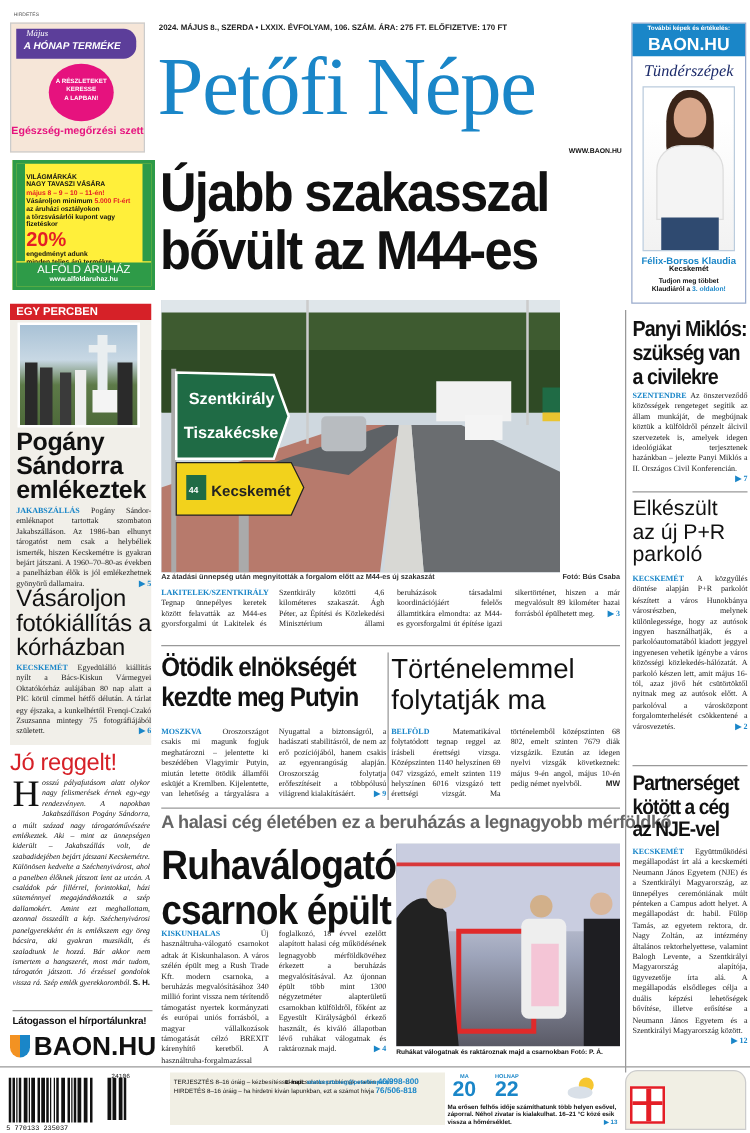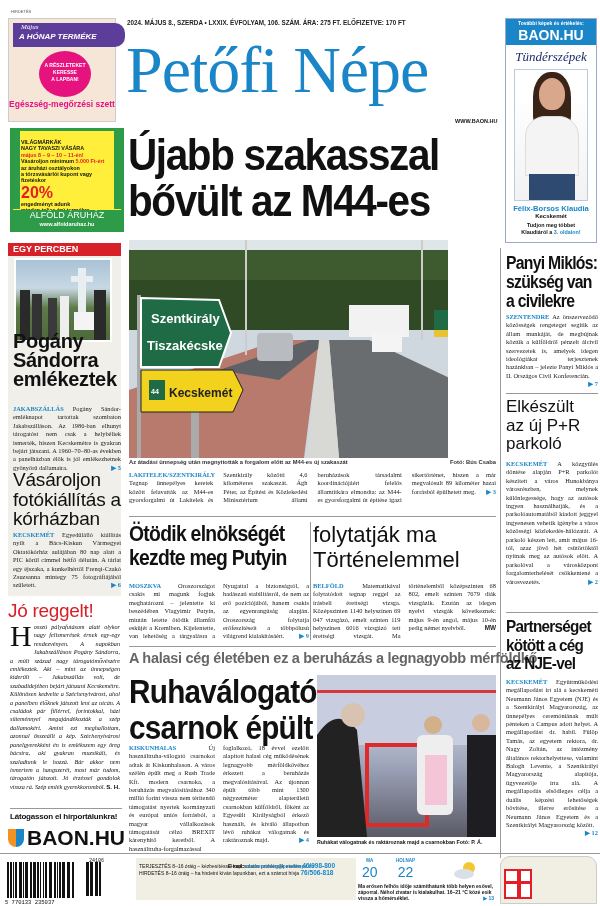--- a/index.html
+++ b/index.html
@@ -3,21 +3,21 @@
 <meta charset="utf-8">
 <style>
 *{box-sizing:border-box;margin:0;padding:0}
 body{width:600px;height:906px;background:#fff;font-family:"Liberation Sans",sans-serif;position:relative;overflow:hidden;color:#111}
 .abs{position:absolute}
 .kicker{color:#1a86c8;font-weight:bold;text-transform:uppercase}
 .arrow{color:#1a86c8;font-weight:bold;float:right}
 .body-txt{font-family:"Liberation Serif",serif;font-size:6.4px;line-height:8.4px;text-align:justify;color:#222}
 
 #ad1{left:8px;top:18px;width:108px;height:104px;background:#f6e6d8;border:1px solid #ccc}
-#ad1 .ribbon{position:absolute;left:4px;top:4px;width:112px;height:24px;background:#5c3e9a;color:#fff;border-radius:0 10px 10px 0}
+#ad1 .ribbon{position:absolute;left:4px;top:4px;width:96px;height:24px;background:#5c3e9a;color:#fff;border-radius:0 10px 10px 0}
 #ad1 .ribbon .m{font-family:"Liberation Serif",serif;font-style:italic;font-size:7px;padding-left:8px;line-height:9px}
 #ad1 .ribbon .t{font-weight:bold;font-size:8px;padding-left:6px;line-height:10px;font-style:italic}
 #ad1 .sticker{position:absolute;left:30px;top:32px;width:52px;height:46px;border-radius:50%;background:#e6127e;color:#fff;font-size:5px;font-weight:bold;text-align:center;padding-top:11px;line-height:7px}
 #ad1 .prod{position:absolute;left:0;top:80px;width:106px;text-align:center;color:#e6127e;font-weight:bold;font-size:8.5px;line-height:10px}
 #ad1 .tiny{position:absolute;left:2px;top:-10px;font-size:4px;color:#555}
 
 #dateline{left:127px;top:19px;font-size:6.3px;font-weight:bold;color:#222;white-space:nowrap}
 #masthead{left:126px;top:30px;font-family:"Liberation Serif",serif;font-size:66px;color:#1a86c8;letter-spacing:-1px;line-height:80px;white-space:nowrap}
 #www{left:455px;top:118px;font-size:5.5px;font-weight:bold}
 
@@ -48,21 +48,21 @@
 #ad3 .side{position:absolute;top:0;bottom:20px;width:7px;background:#2e9b48}
 #ad3 .c{position:absolute;left:8px;right:8px;top:8px;text-align:left;font-size:5.4px;font-weight:bold;line-height:6.4px}
 #ad3 .red{color:#e41e26}
 #ad3 .pct{font-size:16px;line-height:17px;color:#e41e26}
 #ad3 .foot{position:absolute;left:0;right:0;bottom:0;height:19px;background:#2e9b48;color:#fff;text-align:center}
 #ad3 .foot .n{font-size:9px;font-weight:normal;line-height:11px}
 #ad3 .foot .w{font-size:5.5px;font-weight:bold;line-height:7px}
 #egy{left:8px;top:243px;width:113px;height:13px;background:#d62128;color:#fff;font-weight:bold;font-size:9px;padding-left:5px;line-height:13px}
 #leftbg{left:8px;top:256px;width:113px;height:340px;background:#f1efe9}
 #egy-photo{left:14px;top:258px;width:98px;height:84px;border:2px solid #fff;background:linear-gradient(180deg,#a9c2d6 0%,#c8d8e4 35%,#5d7a48 60%,#4e6a3a 100%);overflow:hidden}
-#pog-title{left:13px;top:332px;font-size:20px;line-height:19px;font-weight:bold;letter-spacing:-0.3px}
+#pog-title{left:13px;top:345px;font-size:20px;line-height:19px;font-weight:bold;letter-spacing:-0.3px}
 #pog-body{left:13px;top:405px;width:108px}
 #egyed-title{left:13px;top:470px;font-size:19px;line-height:19.5px;letter-spacing:-0.2px}
 #egyed-body{left:13px;top:531px;width:108px}
 #jo{left:8px;top:600px;font-size:19px;color:#d62128;letter-spacing:-0.3px}
 #jo-body{left:10px;top:623px;width:110px;font-family:"Liberation Serif",serif;font-style:italic;font-size:6.2px;line-height:8.4px;text-align:justify}
 #jo-body .drop{float:left;font-size:30px;line-height:26px;margin-right:2px;font-style:normal}
 #jo-sig{font-style:normal;font-weight:bold;float:right;font-family:"Liberation Sans",sans-serif}
 #lat{left:10px;top:812px;font-size:8px;font-weight:bold;white-space:nowrap;letter-spacing:-0.2px}
 #baon{left:8px;top:826px;font-size:21px;font-weight:bold;white-space:nowrap}
 #baon .shield{display:inline-block;width:16px;height:18px;vertical-align:-2px;margin-right:3px;background:linear-gradient(90deg,#f39222 50%,#1a86c8 50%);border-radius:0 0 8px 8px}
@@ -91,21 +91,21 @@
 
 #barcode{left:5px;top:862px;width:100px;height:42px}
 #szerk{left:136px;top:858px;width:220px;height:42px;background:#f1efe4}
 #szerk .t{font-size:8.5px;padding:4px 0 0 3px;white-space:nowrap}
 #szerk .e{position:absolute;left:92px;top:6px;font-size:4.8px;font-weight:bold;white-space:nowrap}
 #szerk .e span{color:#1a86c8}
 #szerk .l{font-size:5px;padding-left:3px;line-height:6.6px;white-space:nowrap;margin-top:5px}
 #szerk .l span{color:#1a86c8;font-weight:bold;font-size:6.5px}
 #weather{left:358px;top:858px;width:136px;height:46px}
 #weather .lbl{font-size:4.5px;color:#1a86c8;font-weight:bold}
-#weather .num{font-size:14px;font-weight:normal;color:#1a86c8;line-height:18px}
+#weather .num{font-size:17px;font-weight:bold;color:#1a86c8;line-height:18px}
 #weather .txt{font-size:5px;font-weight:bold;line-height:5.8px;margin-top:2px}
 #nevnap{left:500px;top:856px;width:97px;height:48px;background:#f1efe4;border-radius:10px 10px 0 0;border:1px solid #ccc}
 #nevnap .txt{position:absolute;right:4px;top:4px;text-align:right;font-weight:bold;font-size:8px;line-height:10px}
 #nevnap .red{color:#d62128}
 #gift{position:absolute;left:3px;top:12px;width:28px;height:30px;background:#fff;border:2px solid #e41e26}
 #gift:before{content:"";position:absolute;left:11px;top:0;width:4px;height:100%;background:#e41e26}
 #gift:after{content:"";position:absolute;left:0;top:10px;width:100%;height:3px;background:#e41e26}
 </style>
 </head>
 <body>
@@ -251,22 +251,22 @@
   <div>Ötödik elnökségét</div>
   <div>kezdte meg Putyin</div>
 </div>
 <div id="put-body" class="abs body-txt">
   <span class="kicker">MOSZKVA</span>
   <span>Oroszországot csakis mi magunk fogjuk meghatározni – jelentette ki beszédében Vlagyimir Putyin, miután letette ötödik államfői esküjét a Kremlben. Kijelentette, van lehetőség a tárgyalásra a Nyugattal a biztonságról, a hadászati stabilitásról, de nem az erő pozíciójából, hanem csakis az egyenrangúság alapján. Oroszország folytatja erőfeszítéseit a többpólusú világrend kialakításáért.</span>
   <span class="arrow">▶ <span>9</span></span>
 </div>
 <div id="vline1" class="abs"></div>
 <div id="tor-title" class="abs">
+  <div>Történelemmel</div>
   <div>folytatják ma</div>
-  <div>Történelemmel</div>
 </div>
 <div id="tor-body" class="abs body-txt">
   <span class="kicker">BELFÖLD</span>
   <span>Matematikával folytatódott tegnap reggel az írásbeli érettségi vizsga. Középszinten 1140 helyszínen 69 047 vizsgázó, emelt szinten 119 helyszínen 6016 vizsgázó tett érettségi vizsgát. Ma történelemből középszinten 68 802, emelt szinten 7679 diák vizsgázik. Ezután az idegen nyelvi vizsgák következnek: május 9-én angol, május 10-én pedig német nyelvből.</span>
   <span style="float:right;font-weight:bold;font-family:'Liberation Sans',sans-serif">MW</span>
 </div>
 
 <div id="halasi-hr" class="abs"></div>
 <div id="halasi" class="abs">A halasi cég életében ez a beruházás a legnagyobb mérföldkő</div>
 <div id="ruha-title" class="abs h-cond">

